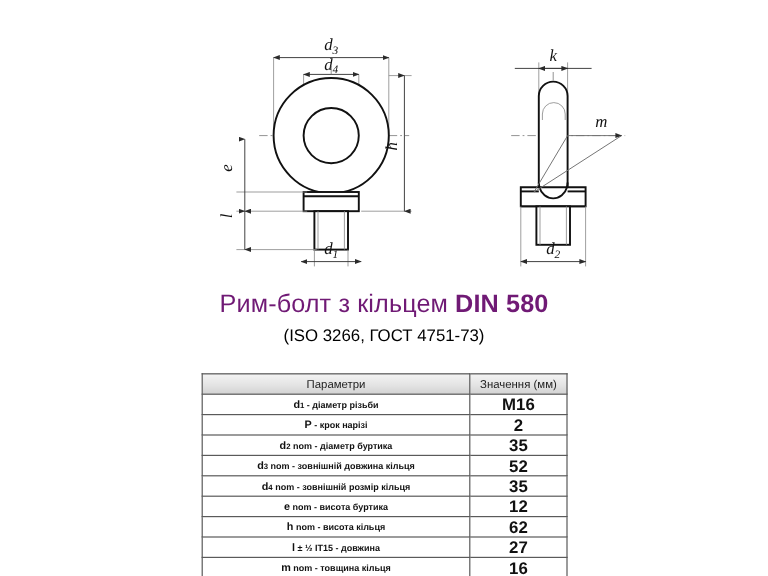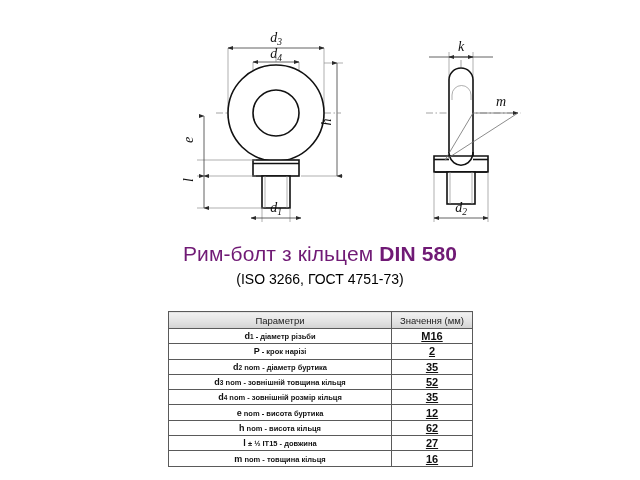--- a/index.html
+++ b/index.html
@@ -70,21 +70,21 @@
     background: linear-gradient(to bottom, #f2f2f2 0%, #e3e3e3 55%, #d2d2d2 100%);
     font-size: 9.5px;
     font-weight: normal;
     color: #222;
     height: 16px;
   }
   .spec-table .col-param { width: 223px; }
   .spec-table .col-value { width: 81px; }
 
   .spec-table td.param-cell { text-align: center; }
-  .spec-table td.value-cell { font-weight: bold; font-size: 11px; text-decoration: underline; }
+  .spec-table td.value-cell { font-weight: bold; font-size: 14px; }
 
   .sym {
     font-weight: bold;
     font-size: 9px;
   }
   .desc {
     font-weight: bold;
     font-size: 7.5px;
   }
   .sub {
@@ -252,21 +252,21 @@
       </tr>
       <tr>
         <td class="param-cell"><span class="sym">P</span><span class="desc"> - крок нарізі</span></td>
         <td class="value-cell">2</td>
       </tr>
       <tr>
         <td class="param-cell"><span class="sym">d</span><span class="sub">2</span><span class="desc"> nom</span><span class="desc"> - діаметр буртика</span></td>
         <td class="value-cell">35</td>
       </tr>
       <tr>
-        <td class="param-cell"><span class="sym">d</span><span class="sub">3</span><span class="desc"> nom</span><span class="desc"> - зовнішній товщина кільця</span></td>
+        <td class="param-cell"><span class="sym">d</span><span class="sub">3</span><span class="desc"> nom</span><span class="desc"> - зовнішній довжина кільця</span></td>
         <td class="value-cell">52</td>
       </tr>
       <tr>
         <td class="param-cell"><span class="sym">d</span><span class="sub">4</span><span class="desc"> nom</span><span class="desc"> - зовнішній розмір кільця</span></td>
         <td class="value-cell">35</td>
       </tr>
       <tr>
         <td class="param-cell"><span class="sym">e</span><span class="desc"> nom</span><span class="desc"> - висота буртика</span></td>
         <td class="value-cell">12</td>
       </tr>

